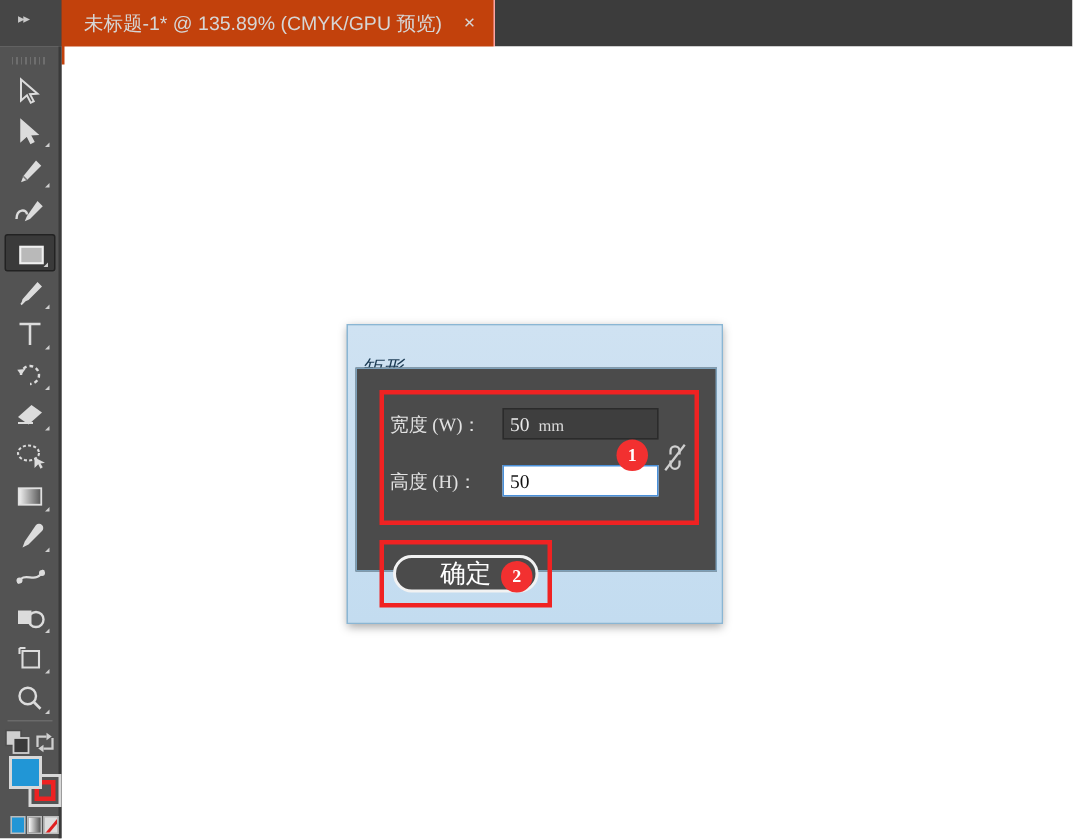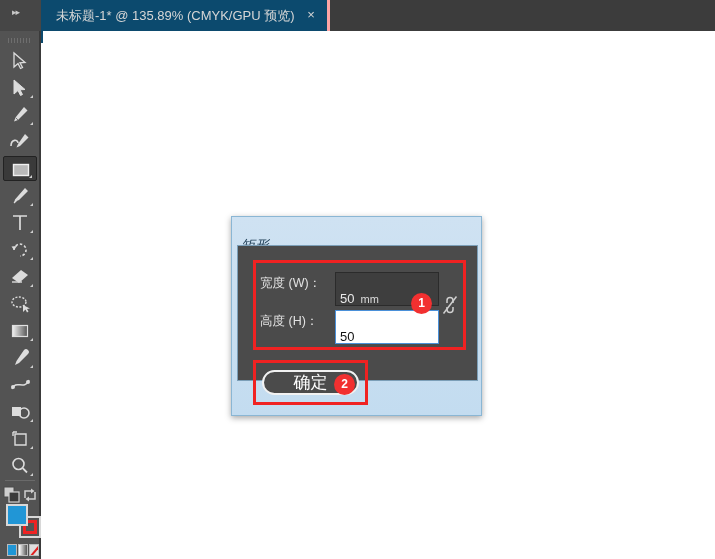--- a/index.html
+++ b/index.html
@@ -34,22 +34,22 @@
     left: 12px; top: 7px;
     font-size: 9px;
     color: #c8c8c8;
     letter-spacing: -1px;
     line-height: 10px;
   }
   .tab {
     position: absolute;
     left: 41px; top: 0;
     width: 289px; height: 43px;
-    background: #0c4a6e;
-    border-right: 3px solid #fca5a5;
+    background: #c2410c;
+    border-right: 1px solid #fca5a5;
     box-sizing: border-box;
   }
   .tab-title {
     position: absolute;
     left: 15px; top: 7px;
     font-size: 13px;
     color: #d6d6d6;
     white-space: nowrap;
     line-height: 17px;
   }
@@ -177,20 +177,21 @@
     line-height: 18px;
     font-style: italic;
   }
   .dlg-body {
     position: absolute;
     left: 5px; top: 28px;
     width: 241px; height: 136px;
     background: #4b4b4b;
     border: 1px solid #7c9fb8;
     box-sizing: border-box;
+    font-family: Liberation Serif, serif;
   }
 
   
   .anno-box {
     position: absolute;
     border: 3px solid #f02222;
     box-sizing: border-box;
     pointer-events: none;
   }
   .anno-fields { left: 15px; top: 14px;  width: 213px; height: 90px; }
@@ -224,21 +225,21 @@
     text-align: left;
     white-space: nowrap;
   }
   .finput {
     position: absolute;
     left: 75px; top: 0;
     width: 104px; height: 21px;
     box-sizing: border-box;
     font-size: 13px;
     line-height: 19px;
-    padding: 16px 4px;
+    padding: 0 4px;
   }
   .finput-dark {
     background: #3e3e3e;
     border: 1px solid #2b2b2b;
     color: #e8e8e8;
   }
   .finput-dark .unit { font-size: 11px; color: #dcdcdc; margin-left: 6px; }
   .finput-light {
     background: #ffffff;
     border: 1px solid #4a90d9;

